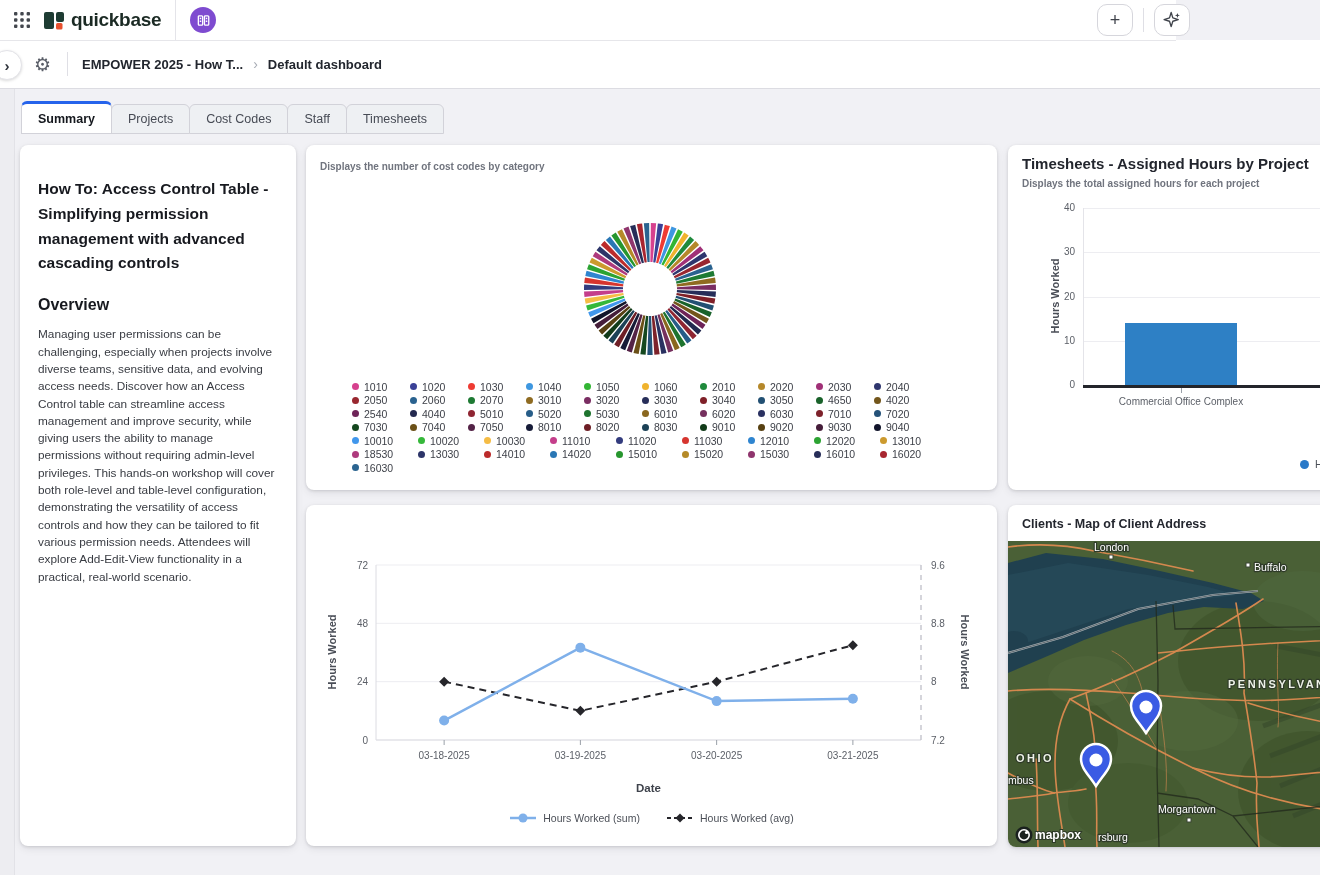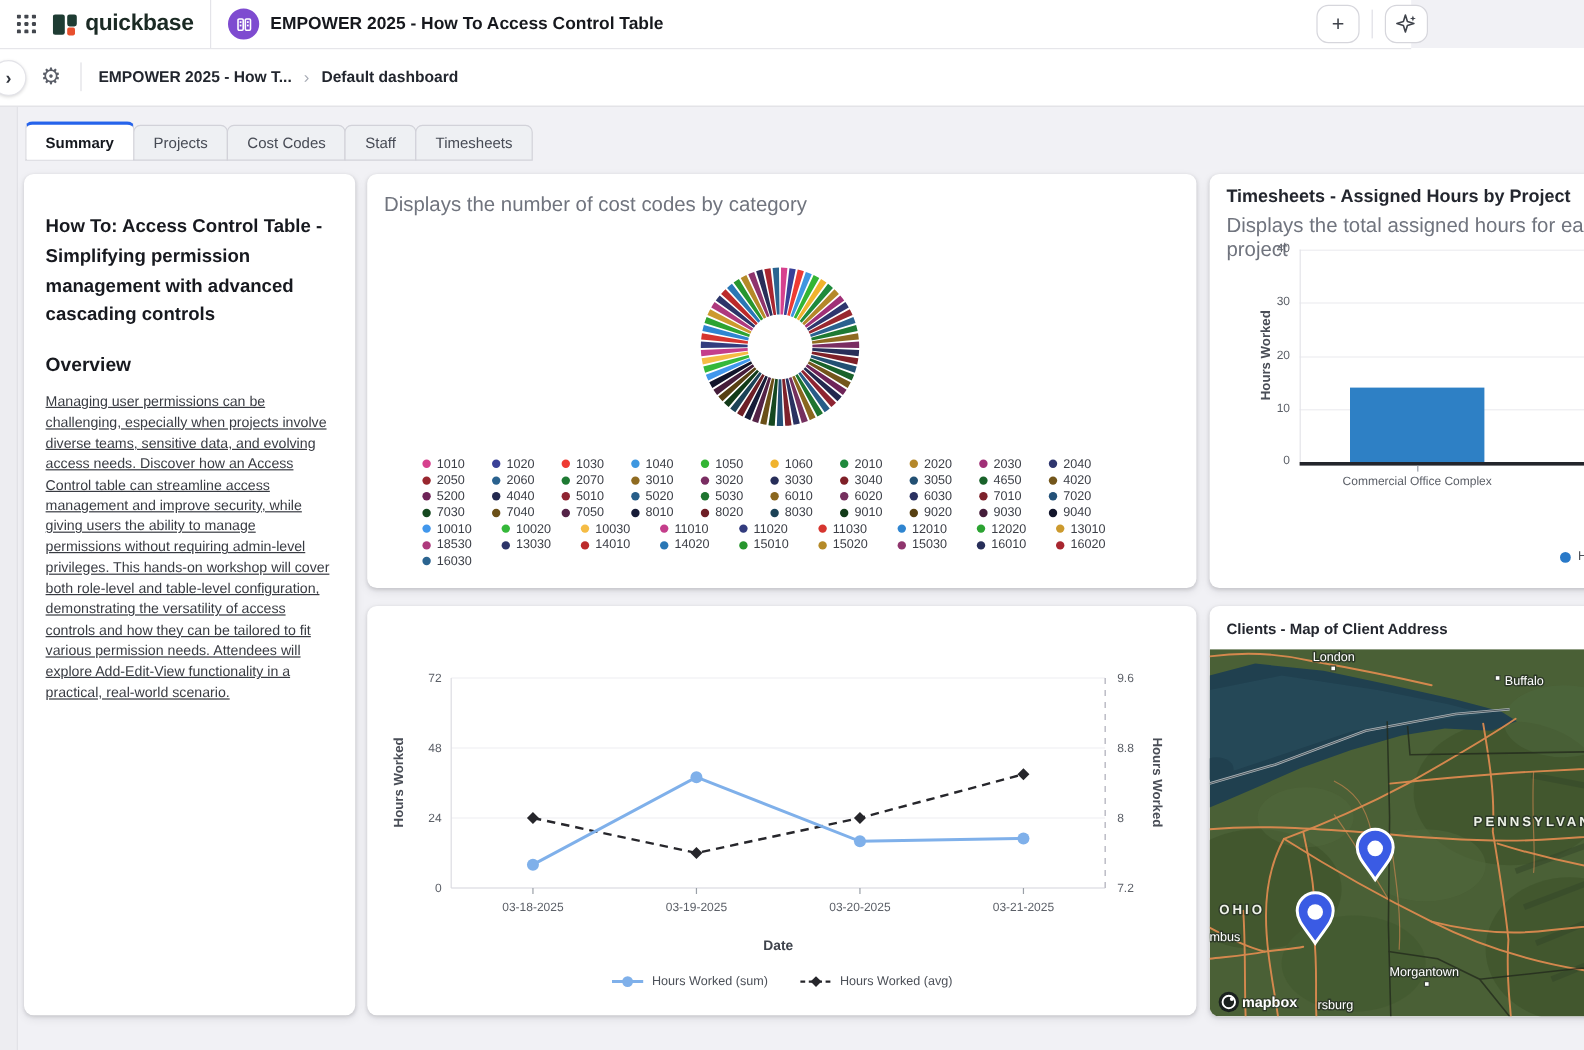--- a/index.html
+++ b/index.html
@@ -22,43 +22,43 @@
   .sq-btn.clip{margin-right:-14px;}
 
   
   .toolbar{position:absolute;top:40px;left:0;width:1320px;height:48px;background:#fff;
            border-bottom:1px solid #dcdce2;display:flex;align-items:center;z-index:9;}
   .collapse-btn{position:absolute;left:-8px;top:10px;width:28px;height:28px;border-radius:50%;background:#fff;
                 border:1px solid #e3e3e8;box-shadow:0 1px 3px rgba(0,0,0,.15);display:flex;align-items:center;
                 justify-content:center;font-size:15px;font-weight:700;color:#30343c;}
   .gear{margin-left:34px;font-size:19px;color:#5a5e68;line-height:1;}
   .toolbar .vdiv.short{margin-left:16px;}
-  .crumb{display:flex;margin-left:14px;font-size:13px;font-weight:700;color:#22262e;}
+  .crumb{display:flex;align-items:center;margin-left:14px;font-size:13px;font-weight:700;color:#22262e;}
   .crumb .sep{color:#a8acb5;font-weight:400;font-size:14px;margin:0 10px;}
 
   .leftrail{position:absolute;top:88px;left:0;width:14px;height:787px;background:#ededf1;border-right:1px solid #e2e2e7;}
 
   
   .tabs{position:absolute;left:22px;top:101px;display:flex;align-items:flex-end;z-index:5;}
   .tab{height:30px;box-sizing:border-box;padding:0 16px;display:flex;align-items:center;font-size:12.5px;
        color:#474b55;background:#eef0f3;border:1px solid #d2d2d9;margin-left:-1px;border-radius:6px 6px 0 0;cursor:pointer;}
   .tab.active{background:#fff;border-top:3px solid #2563eb;font-weight:700;color:#15181e;height:33px;z-index:2;position:relative;}
 
   
   .card{position:absolute;background:#fff;border-radius:8px;
         box-shadow:0 1px 3px rgba(25,25,35,.14),0 3px 8px rgba(25,25,35,.08);box-sizing:border-box;}
   .card .ct{margin:0;font-size:15px;font-weight:700;color:#23262e;}
-  .card .cs{font-size:17px;color:#70747e;margin-top:6px;}
+  .card .cs{font-size:10px;color:#70747e;margin-top:6px;font-weight:bold;}
   .chead{position:absolute;left:14px;top:10px;right:10px;}
 
   .card-text{left:20px;top:145px;width:276px;height:701px;padding:16px 18px;overflow:hidden;}
   .card-text h1{margin:12px 0 0;font-size:17.5px;font-weight:800;color:#17191f;}
   .card-text h2{margin:16px 0 0;font-size:15.5px;font-weight:700;line-height:1.6;color:#17191f;}
   .card-text h3{margin:20px 0 0;font-size:16px;font-weight:800;color:#17191f;}
-  .card-text p{margin:12px 0 0;font-size:11.8px;line-height:1.47;color:#383b42;text-decoration:underline;}
+  .card-text p{margin:12px 0 0;font-size:11.8px;line-height:1.47;color:#383b42;}
 
   .card-donut{left:306px;top:145px;width:691px;height:345px;}
   #donut-svg{position:absolute;left:259px;top:59px;}
   .dlegend{position:absolute;left:46px;top:235px;width:600px;display:flex;flex-wrap:wrap;align-items:flex-end;}
   .dlegend .li{display:flex;align-items:center;height:13.5px;box-sizing:border-box;cursor:pointer;}
   .dlegend .li.w4{width:58px;}
   .dlegend .li.w5{width:66px;}
   .dlegend .dot{width:7px;height:7px;border-radius:50%;margin-right:5px;flex:none;}
   .dlegend .lb{font-size:10.5px;color:#3c3f47;}
 
@@ -121,21 +121,20 @@
             <rect x="9" y="3" width="4.6" height="10" rx="1"></rect>
           </g>
           <g fill="#fff">
             <rect x="4" y="5" width="1.6" height="1.6"></rect>
               <rect x="4" y="8" width="1.6" height="1.6"></rect>
             <rect x="10.4" y="5" width="1.6" height="1.6"></rect>
               <rect x="10.4" y="8" width="1.6" height="1.6"></rect>
           </g>
         </svg>
       </span>
-      <span class="app-title">EMPOWER 2025 - How To Access Control Table</span>
     </span>
     <span class="topbar-right">
       <button class="sq-btn">+</button>
       <span class="vdiv short"></span>
       <button class="sq-btn clip">
         <svg width="20" height="20" viewBox="0 0 24 24">
           <path d="M11,3 L13,9.5 L19.5,11.5 L13,13.5 L11,20 L9,13.5 L2.5,11.5 L9,9.5 Z" fill="none" stroke="#3f434b" stroke-width="1.6" stroke-linejoin="round"></path>
           <path d="M18.5,3.5 L19.3,5.7 L21.5,6.5 L19.3,7.3 L18.5,9.5 L17.7,7.3 L15.5,6.5 L17.7,5.7 Z" fill="#3f434b"></path>
         </svg>
       </button>
@@ -310,21 +309,21 @@
         <div class="li w4">
           <div class="dot" style="background: rgb(25, 98, 42);"></div>
           <div class="lb">4650</div>
         </div>
         <div class="li w4">
           <div class="dot" style="background: rgb(115, 86, 27);"></div>
           <div class="lb">4020</div>
         </div>
         <div class="li w4">
           <div class="dot" style="background: rgb(110, 36, 88);"></div>
-          <div class="lb">5200</div>
+          <div class="lb">2540</div>
         </div>
         <div class="li w4">
           <div class="dot" style="background: rgb(35, 41, 79);"></div>
           <div class="lb">4040</div>
         </div>
         <div class="li w4">
           <div class="dot" style="background: rgb(143, 37, 50);"></div>
           <div class="lb">5010</div>
         </div>
         <div class="li w4">

